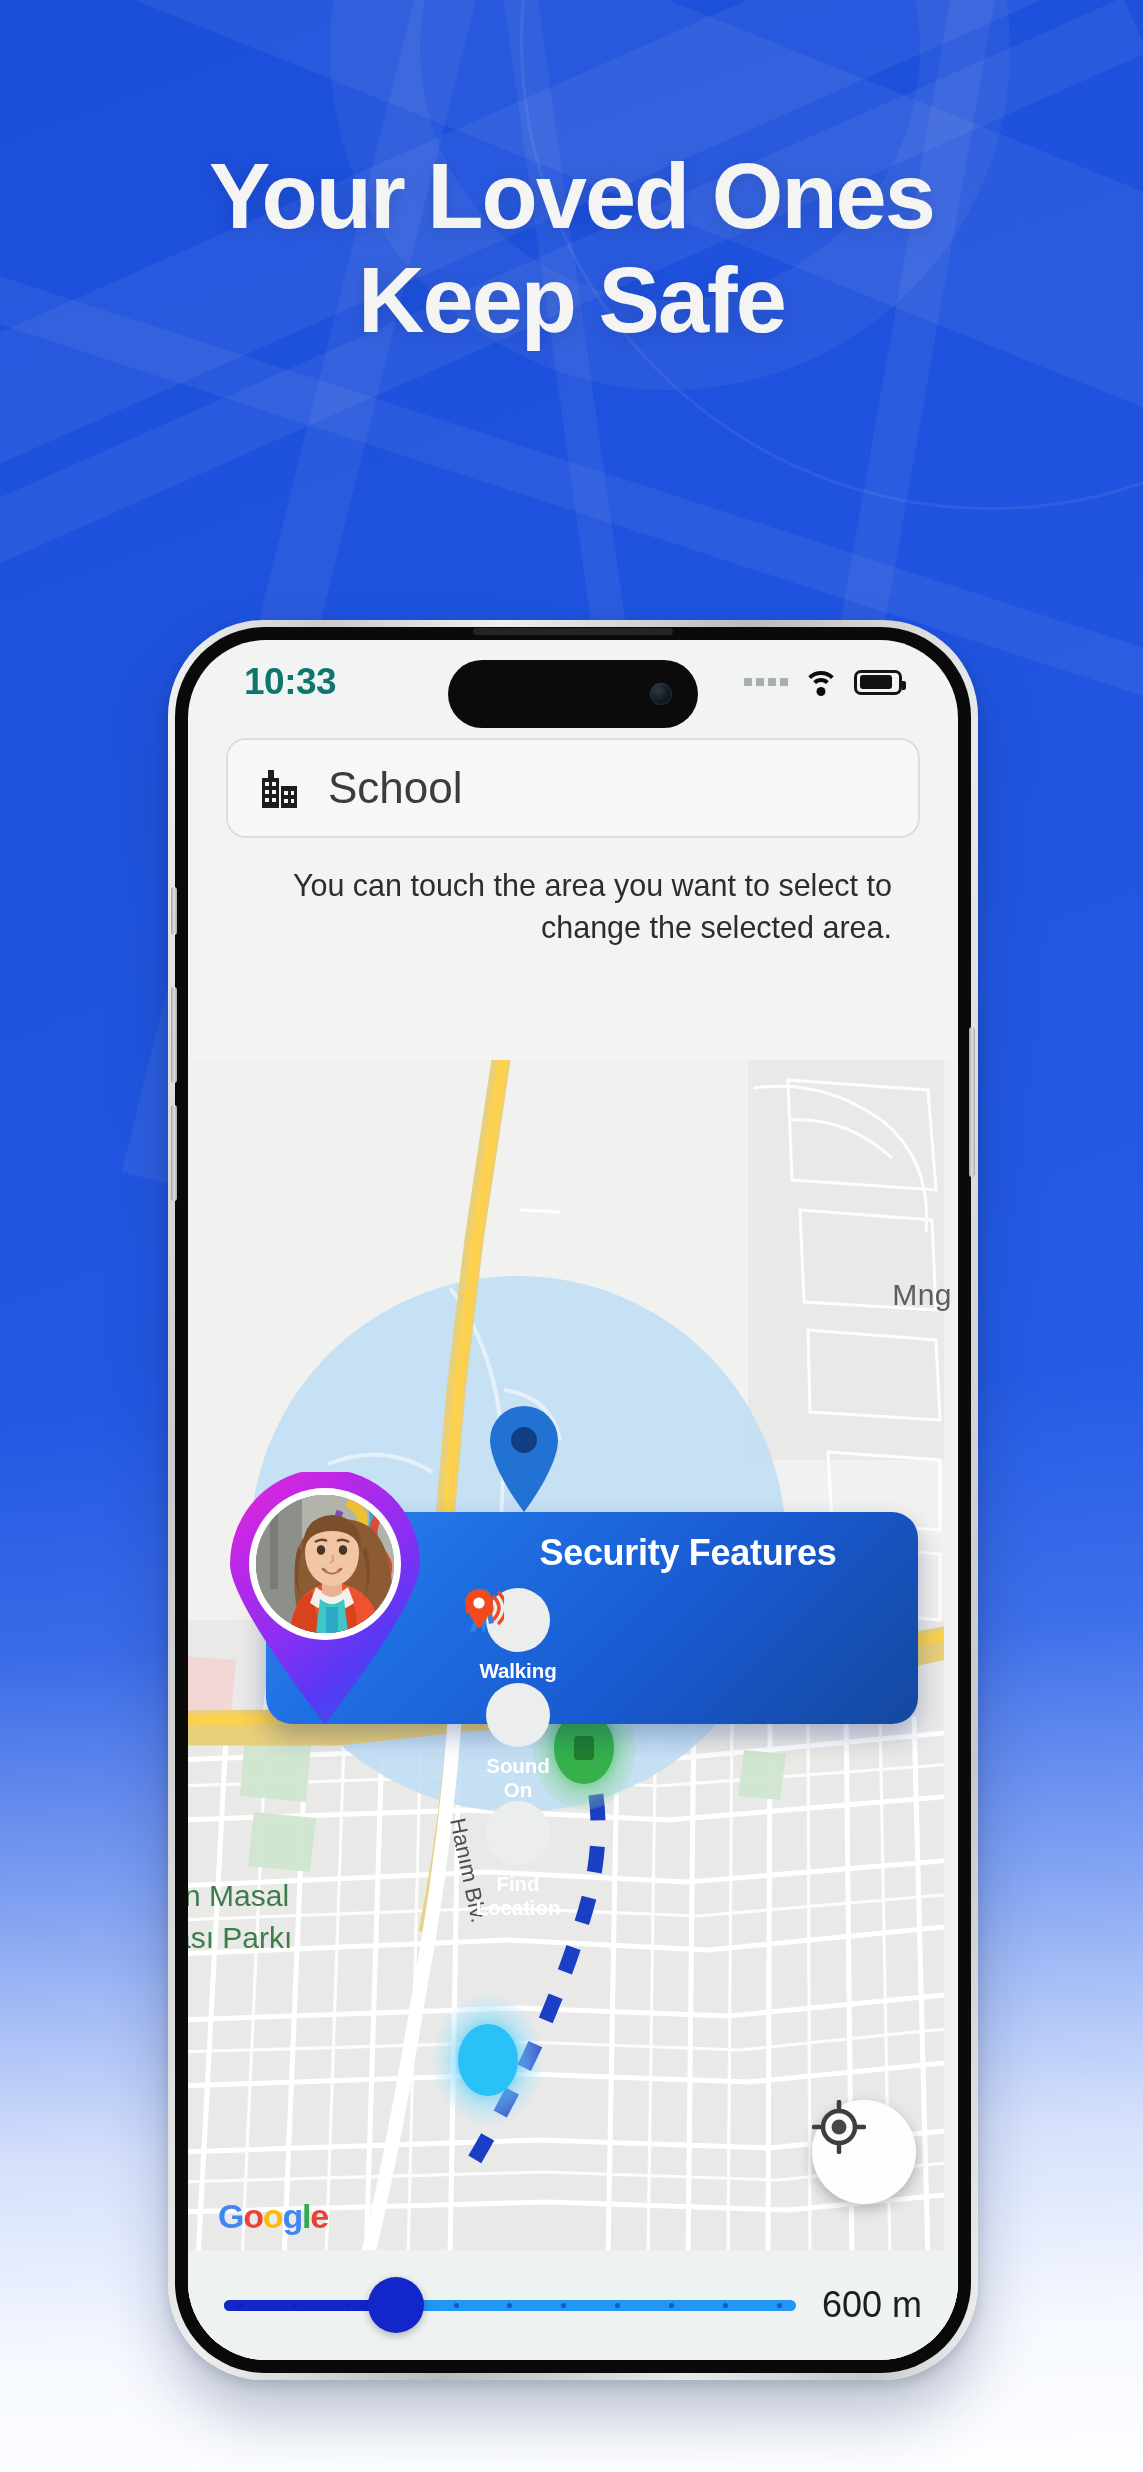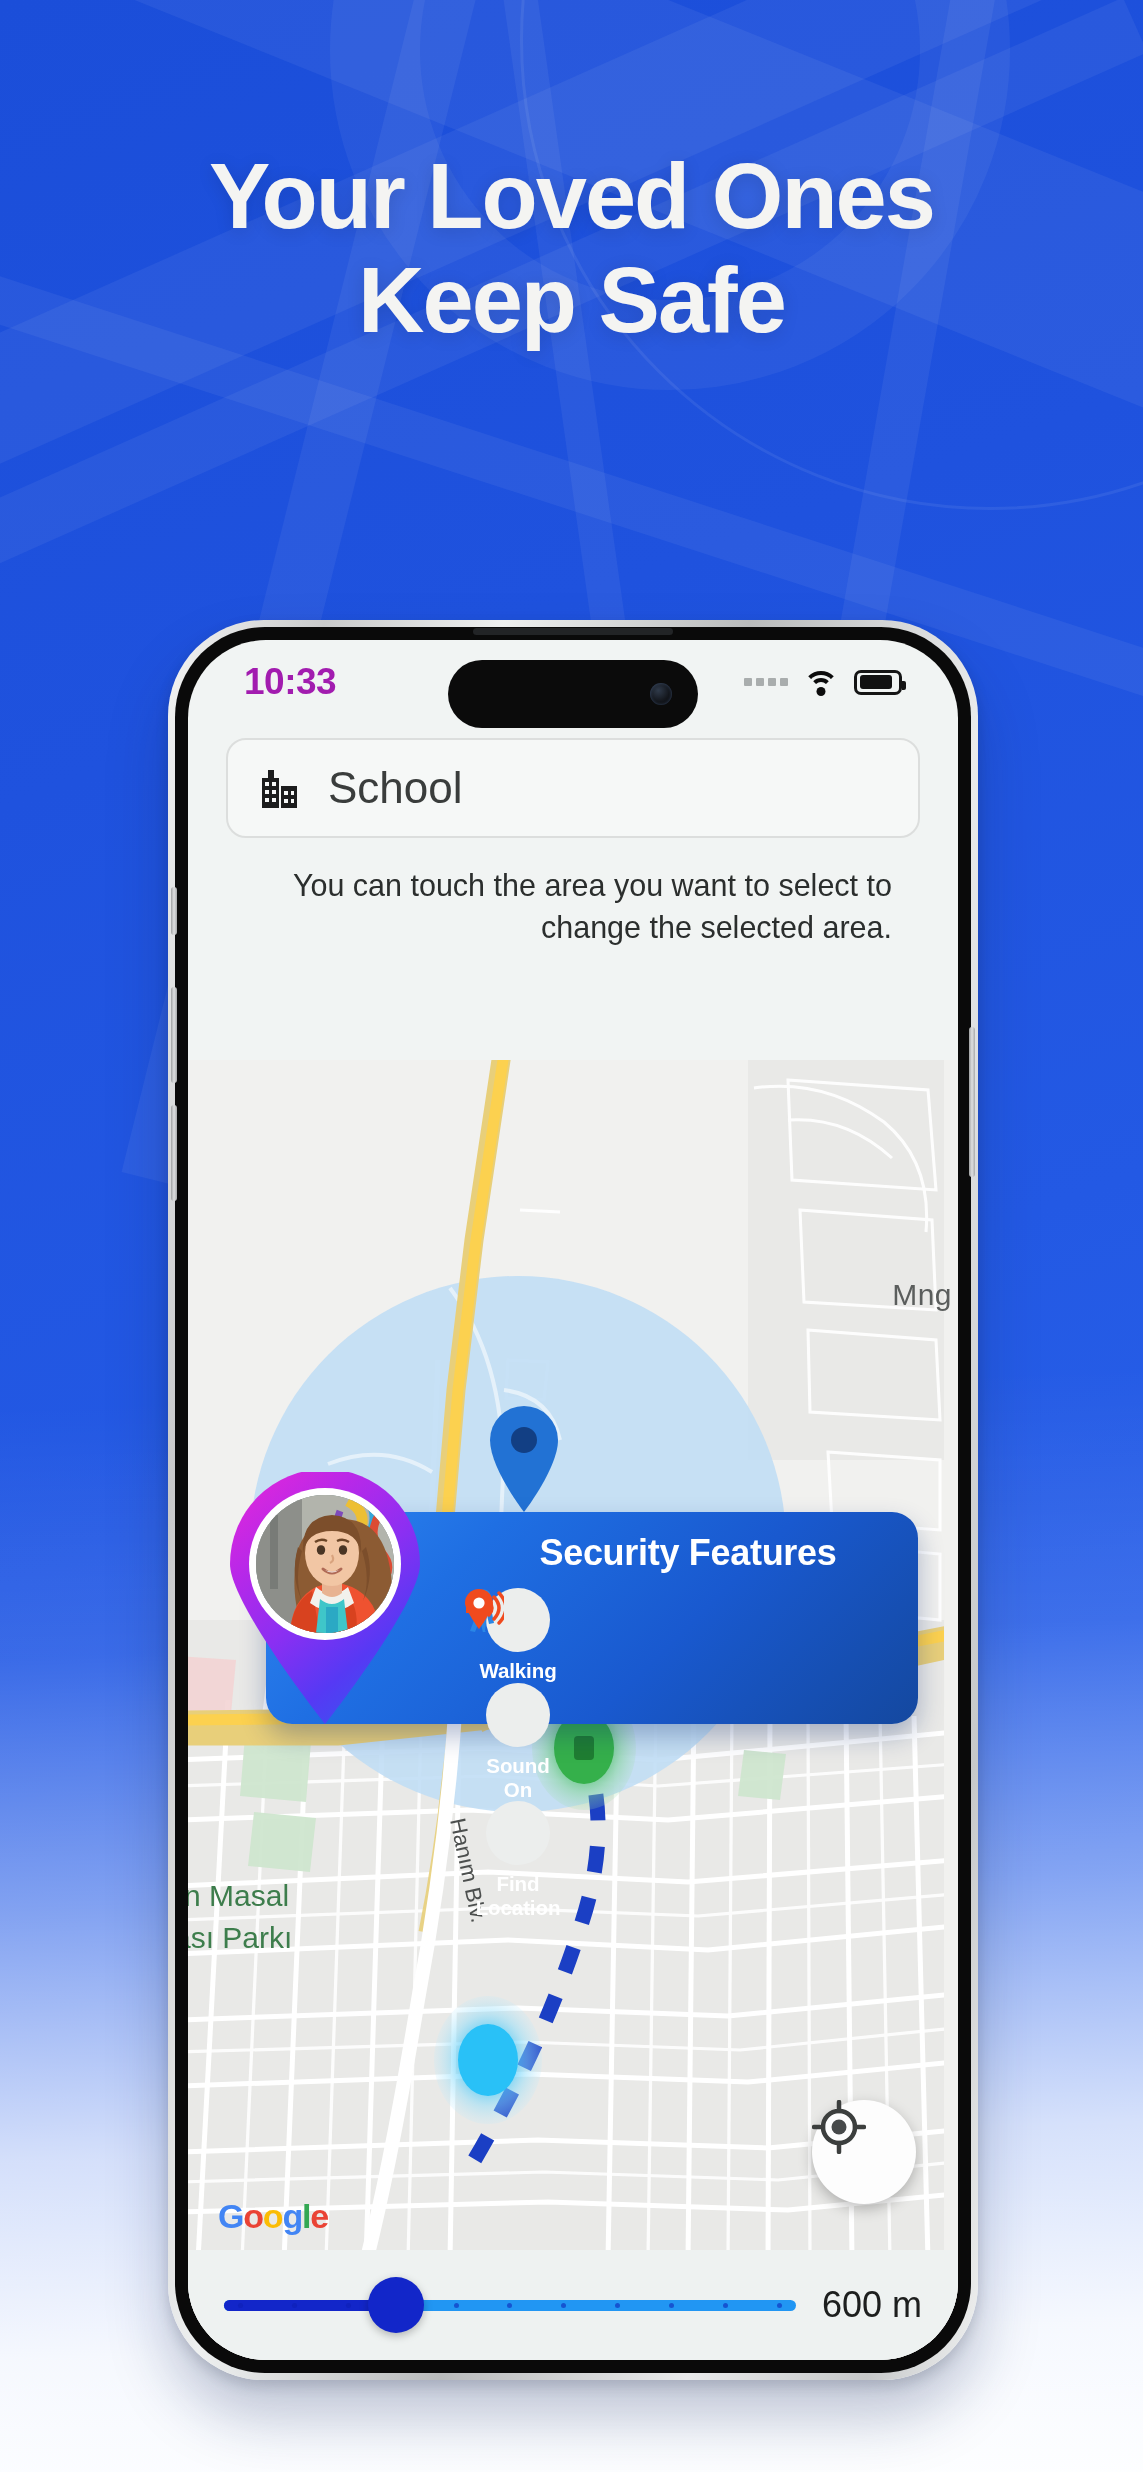--- a/index.html
+++ b/index.html
@@ -81,21 +81,21 @@
   .sb-vdn    { left:-4px; top:478px;  width:6px; height:96px; }
   .sb-power  { right:-4px; top:400px; width:6px; height:150px; }
   .top-speaker {
     position:absolute; top:1px; left:50%; transform:translateX(-50%);
     width:200px; height:7px; border-radius:5px; background:#222426;
   }
 
   
   #statusbar {
     position:relative; height:84px; display:flex; align-items:center;
-    padding:0 56px; color:#a21caf;text-align:center;
+    padding:0 56px; color:#0f766e;text-align:center;
   }
   #clock { font-size:37px; font-weight:bold; letter-spacing:-0.5px; }
   #island {
     position:absolute; left:50%; top:20px; transform:translateX(-50%);
     width:250px; height:68px; border-radius:34px; background:#0b0b0b;
     display:flex; align-items:center; justify-content:flex-end;
     padding-right:26px;
   }
   #island .cam {
     width:22px; height:22px; border-radius:50%;

